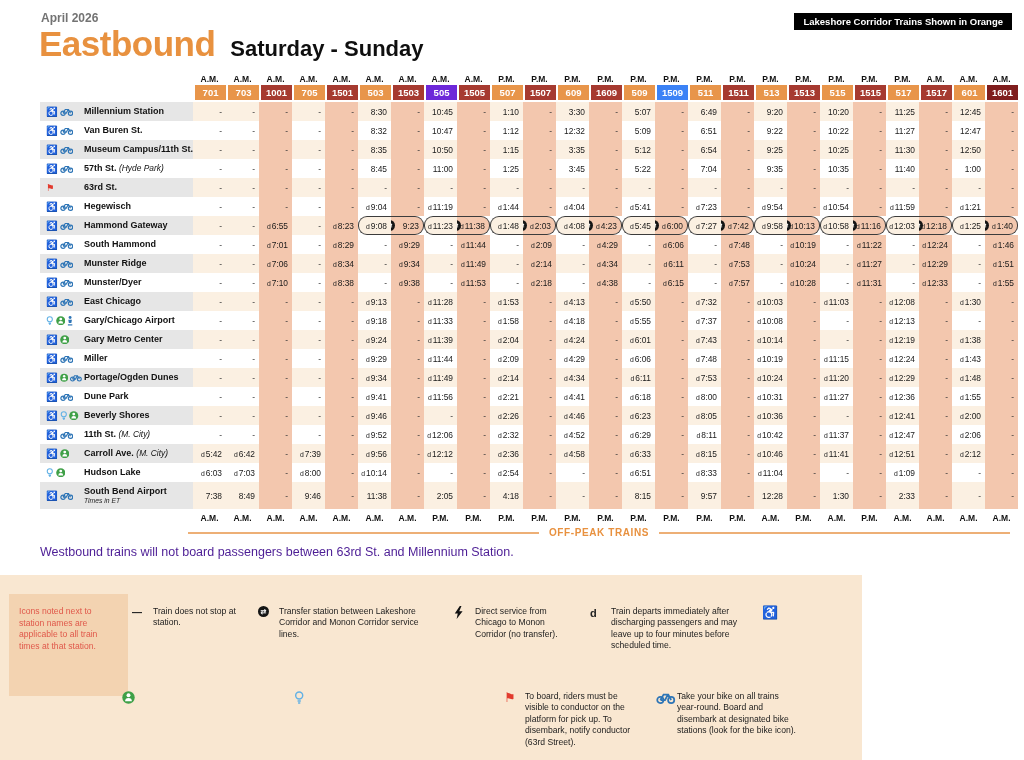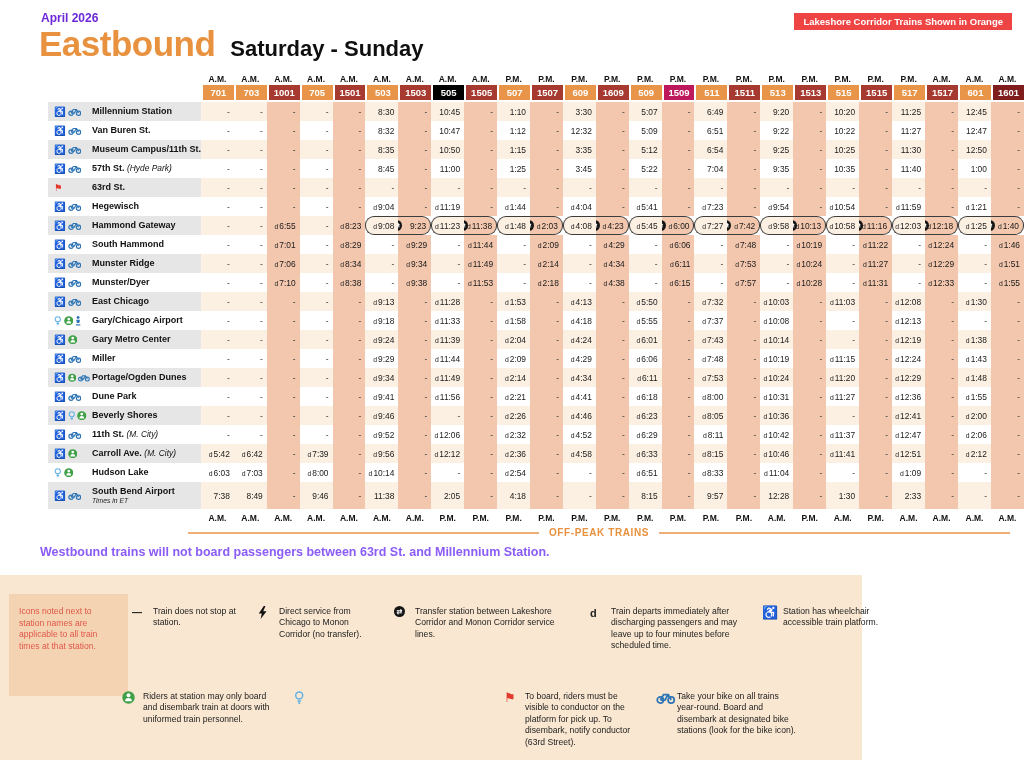--- a/index.html
+++ b/index.html
@@ -1,27 +1,27 @@
 <!DOCTYPE html>
 <html><head>
 <meta charset="utf-8">
 <style>
   html,body{margin:0;padding:0;background:#fff}
   .page{position:relative;width:1024px;height:760px;background:#fff;font-family:"Liberation Sans",sans-serif;overflow:hidden}
 
   
-  .month{position:absolute;left:41px;top:11px;font-size:12px;font-weight:bold;color:#6d28d9}
+  .month{position:absolute;left:41px;top:11px;font-size:12px;font-weight:bold;color:#737373}
   .titleline{position:absolute;left:39px;top:24px;display:flex;align-items:baseline;gap:15px;white-space:nowrap}
   .direction{font-size:35px;font-weight:bold;color:#E8913F;letter-spacing:-.5px}
   .days{font-size:22px;font-weight:bold;color:#0f0f0f}
   .badges{position:absolute;top:13px;right:12px;display:flex;gap:10px}
   .badge{font-size:9.5px;font-weight:bold;color:#fff;padding:3px 9px;white-space:nowrap}
 
   
-  table.tt{position:absolute;left:48px;top:70px;border-collapse:separate;border-spacing:0;table-layout:fixed}
+  table.tt{position:absolute;left:40px;top:70px;border-collapse:separate;border-spacing:0;table-layout:fixed}
   .tt td{box-sizing:border-box;overflow:hidden;white-space:nowrap}
   .tt .ampm td{height:15px;font-size:8.5px;font-weight:bold;text-align:center;color:#111;vertical-align:bottom;padding-bottom:1px}
   .tt .nums td{height:17px;font-size:9.5px;font-weight:bold;color:#fff;text-align:center;vertical-align:middle;border-left:2px solid #fff;border-bottom:2px solid #fff}
   .tt tbody td{height:19px;font-size:8.4px;text-align:right;padding-right:4px;color:#1a1a1a;vertical-align:middle}
   .tt tbody tr.last td{height:27px}
   .tt tbody td.lbl{text-align:left;padding:0 0 0 6px}
   .lbl-flex{display:flex;align-items:center;gap:2px}
   .icons{display:inline-flex;width:36px;flex:0 0 36px;gap:2px;align-items:center}
   .nm{font-weight:bold;font-size:9px;color:#111}
   .nt{font-style:italic;font-weight:normal;font-size:8.4px;color:#111}
@@ -38,21 +38,21 @@
   .box-r{border-top:1.5px solid #3c3c3c;border-bottom:1.5px solid #3c3c3c;border-right:1.5px solid #3c3c3c;border-radius:0 9px 9px 0;position:relative}
   .ticon{display:inline-block;width:11px;height:11px;border-radius:50%;background:#151515;color:#fff;font-size:7px;line-height:11px;text-align:center;font-weight:bold}
   .box-r .ticon{position:absolute;left:-7px;top:3px}
   .tt tfoot td{height:17px;font-size:8.5px;font-weight:bold;text-align:center;vertical-align:middle;color:#111}
 
   
   .offpeak{position:absolute;left:188px;top:527px;width:822px;display:flex;align-items:center;gap:10px}
   .offpeak .line{flex:1;height:2px;background:#EDAF76}
   .offpeak .lab{font-size:10px;font-weight:bold;color:#E8913F;letter-spacing:.6px}
 
-  .wbnote{position:absolute;left:40px;top:545px;font-size:12.5px;font-weight:bold;color:#8b5cf6}
+  .wbnote{position:absolute;left:40px;top:545px;font-size:12.5px;font-weight:normal;color:#4c1d95}
 
   
   .legend{position:absolute;left:0;top:575px;width:862px;height:185px;background:#F9E7D1}
   .sidebar{position:absolute;left:9px;top:19px;width:119px;height:102px;background:#F3D3B1;box-sizing:border-box;padding:12px 10px;font-size:8.6px;line-height:1.35;color:#E0584A}
   .lrow{position:absolute;display:flex}
   .lrow1{left:132px;top:31px}
   .lrow2{left:122px;top:116px}
   .litem{display:flex;gap:5px;font-size:8.6px;line-height:1.33;color:#1c1c1c}
   .licon{flex:0 0 16px;width:16px;padding-top:0}
   .lg-dash{font-weight:bold;color:#222;font-size:10px}
@@ -65,21 +65,21 @@
 
 <div class="page">
 
   <div class="month">April 2026</div>
   <div class="titleline">
     <span class="direction">Eastbound</span>
     <span class="days">Saturday - Sunday</span>
   </div>
 
   <div class="badges">
-    <span class="badge" style="background: #ef4444;">Lakeshore Corridor Trains Shown in Orange</span>
+    <span class="badge" style="background: #000000;">Lakeshore Corridor Trains Shown in Orange</span>
   </div>
 
   <table class="tt">
       <colgroup>
         <col style="width:147px">
         <col style="width:33px">
         <col style="width:33px">
         <col style="width:33px">
         <col style="width:33px">
         <col style="width:33px">
@@ -135,28 +135,28 @@
         </tr>
         <tr class="nums">
           <td style="background:#fff;border:none"></td>
           <td style="background:#E8954A">701</td>
           <td style="background:#E8954A">703</td>
           <td style="background:#A63A30">1001</td>
           <td style="background:#E8954A">705</td>
           <td style="background:#A63A30">1501</td>
           <td style="background:#E8954A">503</td>
           <td style="background:#A63A30">1503</td>
-          <td style="background:#000000">505</td>
+          <td style="background:#6d28d9">505</td>
           <td style="background:#A63A30">1505</td>
           <td style="background:#E8954A">507</td>
           <td style="background:#A63A30">1507</td>
           <td style="background:#E8954A">609</td>
           <td style="background:#A63A30">1609</td>
           <td style="background:#E8954A">509</td>
-          <td style="background:#be185d">1509</td>
+          <td style="background:#3b82f6">1509</td>
           <td style="background:#E8954A">511</td>
           <td style="background:#A63A30">1511</td>
           <td style="background:#E8954A">513</td>
           <td style="background:#A63A30">1513</td>
           <td style="background:#E8954A">515</td>
           <td style="background:#A63A30">1515</td>
           <td style="background:#E8954A">517</td>
           <td style="background:#A63A30">1517</td>
           <td style="background:#E8954A">601</td>
           <td style="background:#7f1d1d">1601</td>
@@ -1138,47 +1138,45 @@
 
   <div class="wbnote">Westbound trains will not board passengers between 63rd St. and Millennium Station.</div>
 
   <div class="legend">
     <div class="sidebar">Icons noted next to station names are applicable to all train times at that station.</div>
     <div class="lrow lrow1">
         <div class="litem" style="width:112px;margin-right:14px">
           <span class="licon"><span class="lg-dash">—</span></span>
           <span>Train does not stop at station.</span>
         </div>
+        <div class="litem" style="width:182px;margin-right:14px">
+          <span class="licon"><span class="ticon">⇄</span></span>
+          <span>Transfer station between Lakeshore Corridor and Monon Corridor service lines.</span>
+        </div>
         <div class="litem" style="width:122px;margin-right:14px">
           <span class="licon"><svg width="9.36" height="13" viewBox="0 0 10 14">
               <path d="M6.2 0 L0.8 8 H4 L2.8 14 L9.2 5.6 H5.6 L8 0 Z" fill="#111"></path>
             </svg></span>
           <span>Direct service from Chicago to  Monon Corridor (no transfer).</span>
-        </div>
-        <div class="litem" style="width:182px;margin-right:14px">
-          <span class="licon"><span class="ticon">⇄</span></span>
-          <span>Transfer station between Lakeshore Corridor and Monon Corridor service lines.</span>
         </div>
         <div class="litem" style="width:158px;margin-right:14px">
           <span class="licon"><span class="lg-d">d</span></span>
           <span>Train departs immediately after discharging passengers and may leave up to four minutes before scheduled time.</span>
         </div>
         <div class="litem" style="width:118px;margin-right:14px">
           <span class="licon"><span class="wheel" style="font-size:13px">♿</span></span>
-          <span>Station has wheelchair accessible train platform.</span>
         </div>
       </div>
     <div class="lrow lrow2">
         <div class="litem" style="width:158px;margin-right:14px">
           <span class="licon"><svg width="13" height="13" viewBox="0 0 18 18">
               <circle cx="9" cy="9" r="8.6" fill="#3FA047"></circle>
               <circle cx="9" cy="5.8" r="2.7" fill="#fff"></circle>
               <path d="M4.3 14.3 a4.7 4.7 0 0 1 9.4 0 Z" fill="#fff"></path>
             </svg></span>
-          <span>Riders at station may only board and disembark train at doors with uniformed train personnel.</span>
         </div>
         <div class="litem" style="width:196px;margin-right:14px">
           <span class="licon"><svg width="10.4" height="13" viewBox="0 0 16 20">
               <g fill="none" stroke="#62B1E5" stroke-width="2.2">
                 <circle cx="8" cy="7" r="5.4"></circle>
                 <path d="M5.5 15.5 h5 M6.3 18.5 h3.4"></path>
               </g>
             </svg></span>
         </div>
         <div class="litem" style="width:138px;margin-right:14px">

